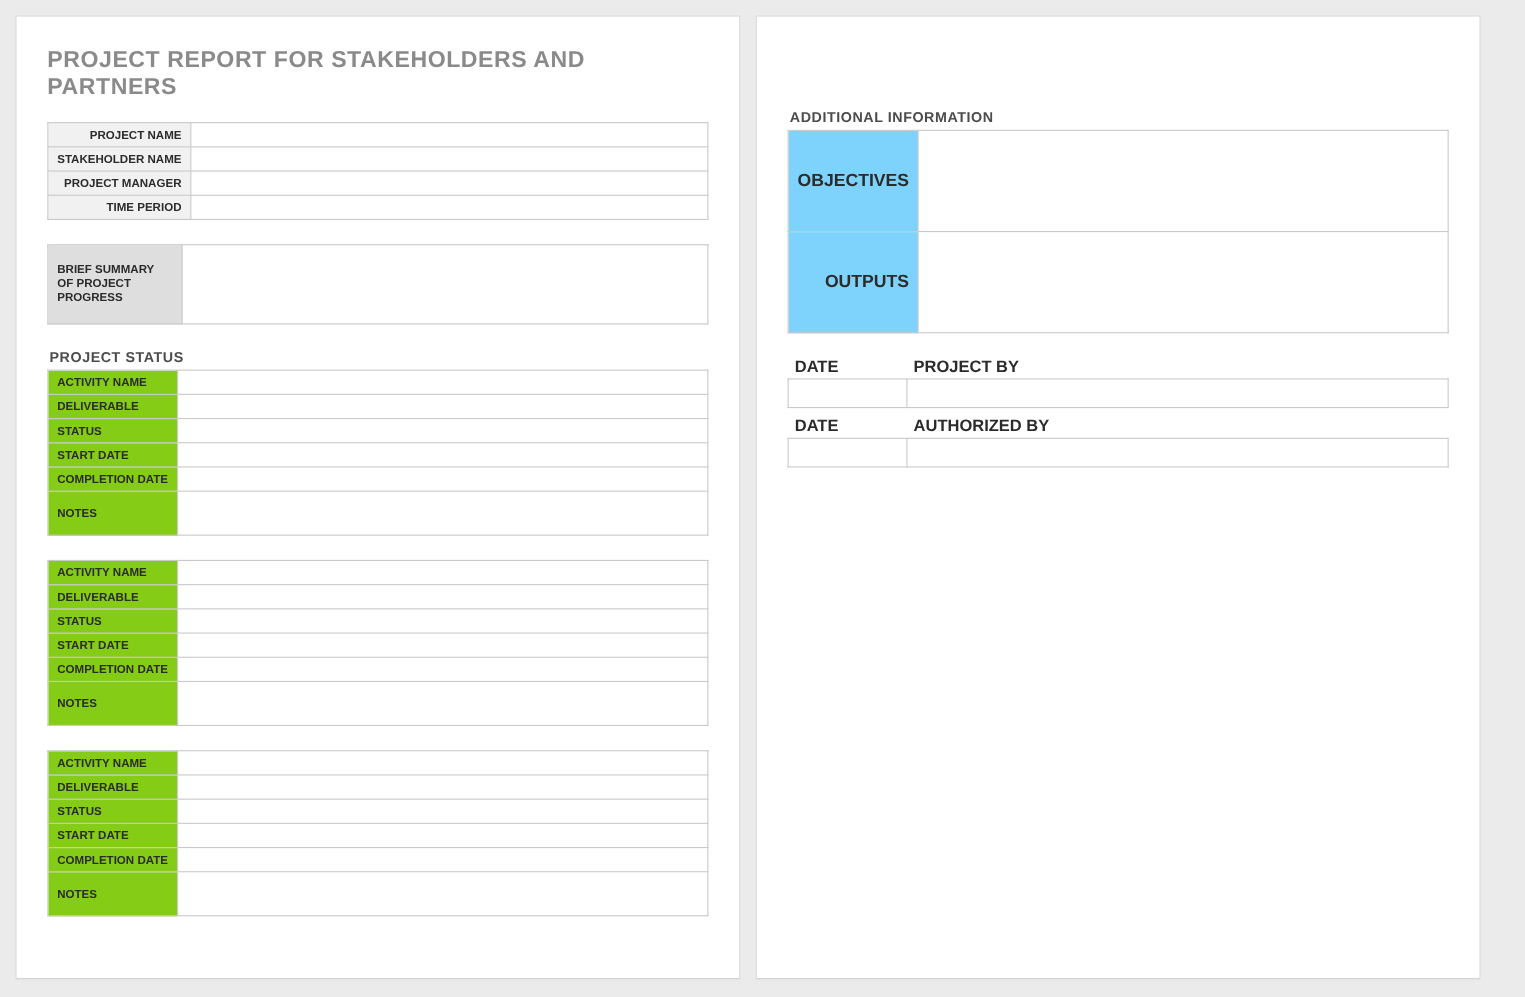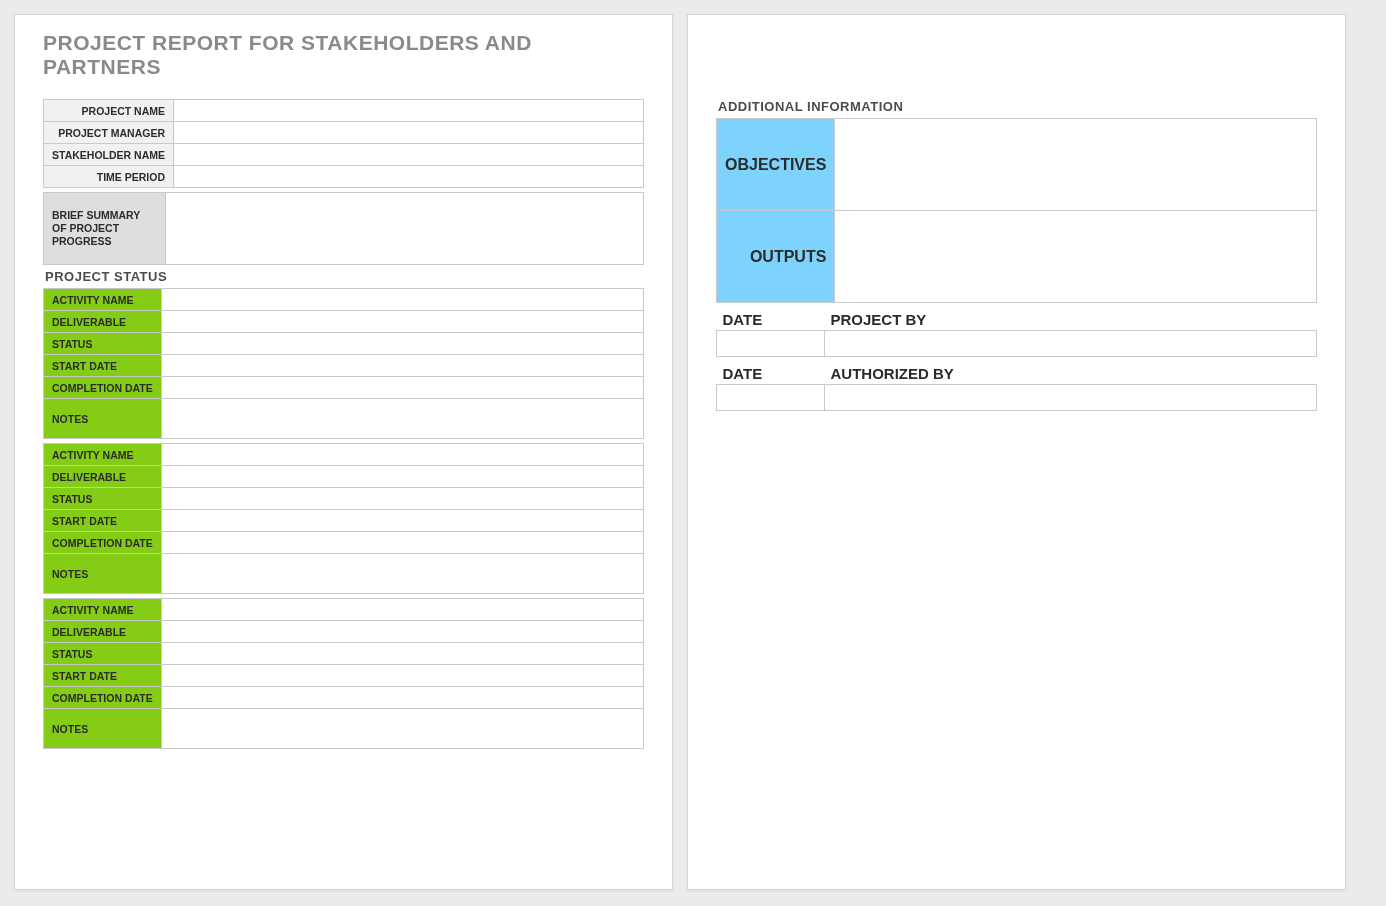--- a/index.html
+++ b/index.html
@@ -9,35 +9,35 @@
     padding: 14px;
     display: flex;
     gap: 14px;
   }
   .page {
     background: #fff;
     border: 1px solid #d6d6d6;
     box-shadow: 0 1px 2px rgba(0,0,0,0.08);
     width: 659px;
     height: 876px;
-    padding: 16px 28px 20px 28px;
+    padding: 28px 28px 20px 28px;
     position: relative;
   }
   .page2 { padding-top: 80px; }
   .title {
     color: #8a8a8a;
     font-size: 21px;
     font-weight: 700;
     letter-spacing: .5px;
     margin-bottom: 20px;
   }
   table.tbl {
     width: 100%;
     border-collapse: collapse;
-    margin-bottom: 4px;
+    margin-bottom: 22px;
   }
   table.tbl td {
     border: 1px solid #c9c9c9;
     font-size: 10.5px;
     font-weight: 700;
     color: #2b2b2b;
     padding: 4px 8px;
     height: 22px;
     vertical-align: middle;
   }
@@ -115,25 +115,25 @@
 <div class="page">
   <div class="title">PROJECT REPORT FOR STAKEHOLDERS AND PARTNERS</div>
 
   <table class="tbl">
     <tbody>
         <tr>
       <td class="label-right">PROJECT NAME</td>
       <td class="val"></td>
     </tr>
     <tr>
+      <td class="label-right">STAKEHOLDER NAME</td>
+      <td class="val"></td>
+    </tr>
+    <tr>
       <td class="label-right">PROJECT MANAGER</td>
-      <td class="val"></td>
-    </tr>
-    <tr>
-      <td class="label-right">STAKEHOLDER NAME</td>
       <td class="val"></td>
     </tr>
     <tr>
       <td class="label-right">TIME PERIOD</td>
       <td class="val"></td>
     </tr>
   </tbody>
     </table>
 
   <table class="tbl">

